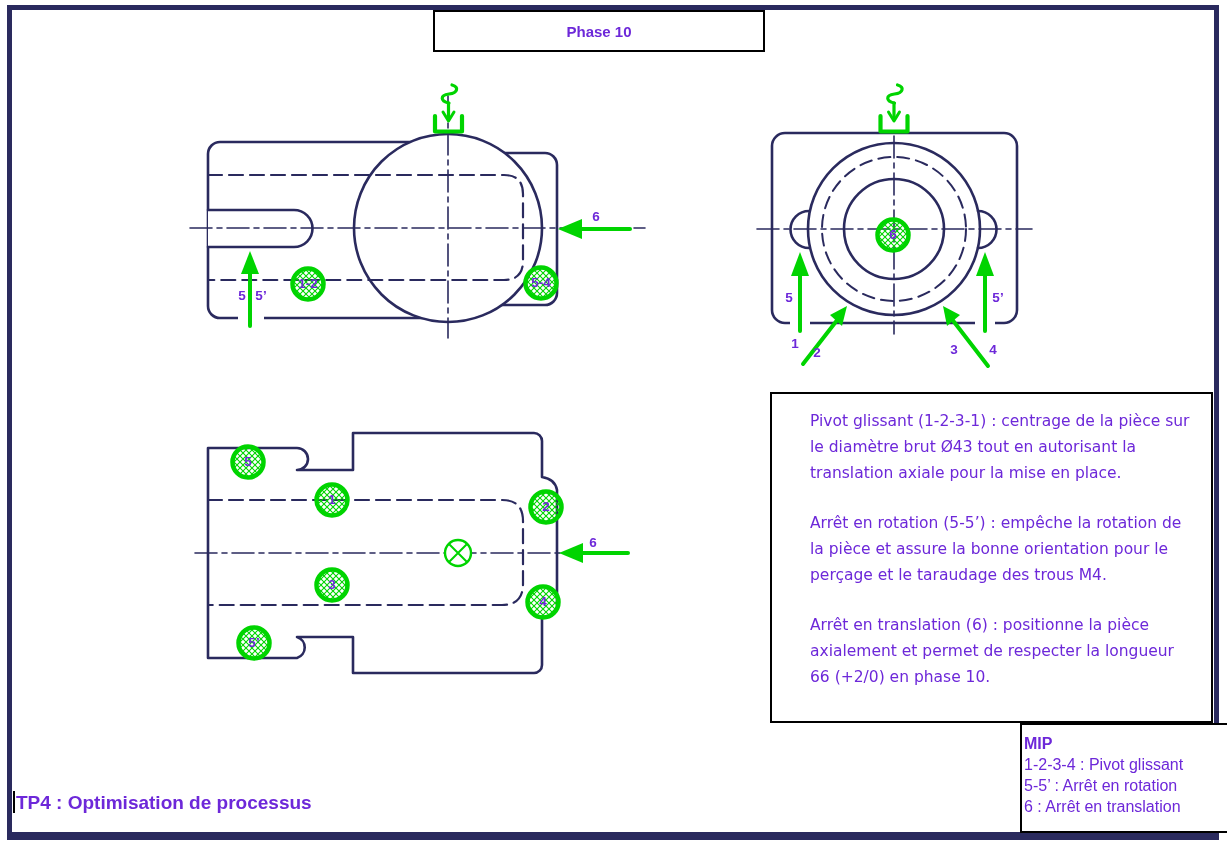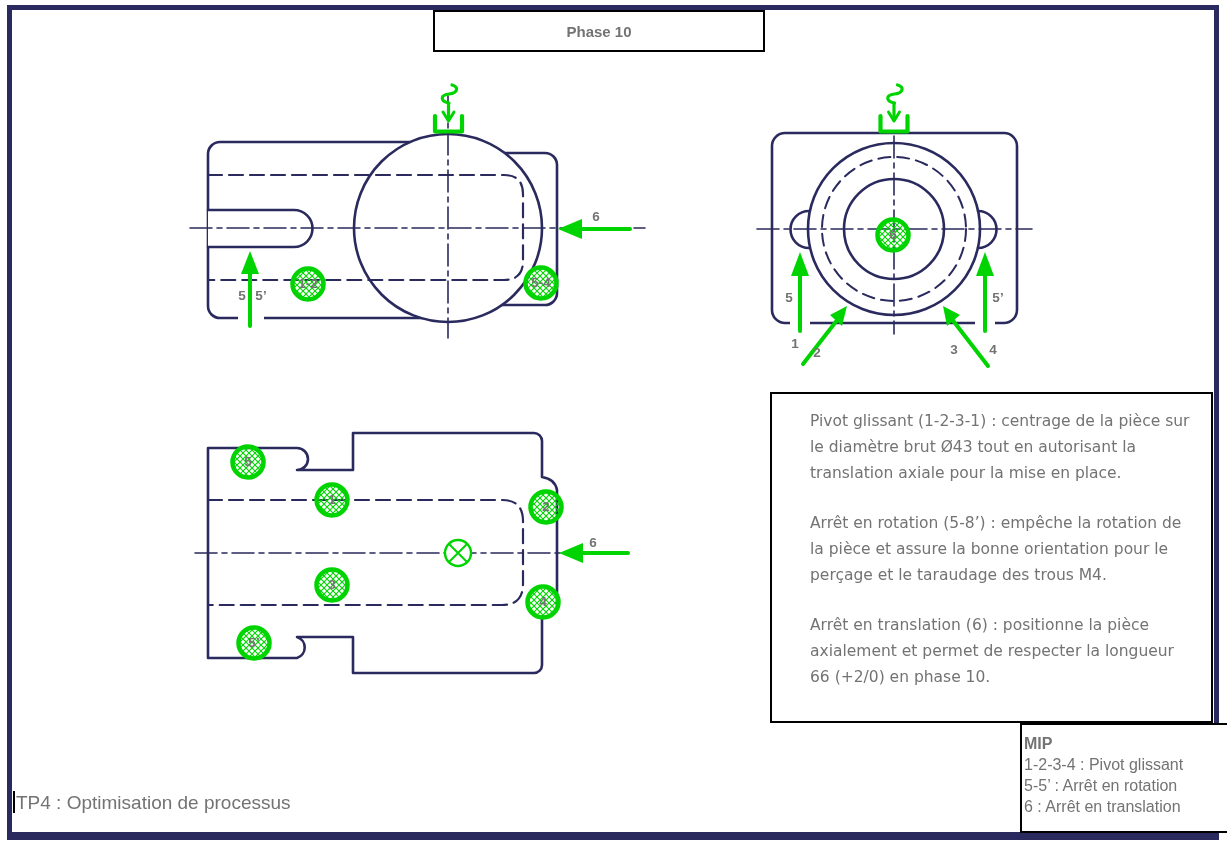--- a/index.html
+++ b/index.html
@@ -1,18 +1,18 @@
 <!DOCTYPE html>
 <html><head>
 <meta charset="utf-8">
 <style>
   html,body { margin:0; padding:0; background:#fff; }
   .page {
     position:relative; width:1227px; height:846px; background:#fff;
-    font-family:"Liberation Sans", sans-serif; overflow:hidden; color:#737373;
+    font-family:"Liberation Sans", sans-serif; overflow:hidden; color:#6d28d9;
   }
   .frame {
     position:absolute; left:7px; top:5px; right:8px; bottom:6px;
     border:5px solid #2a2a5e; border-bottom-width:8px;
   }
   .phase-box {
     position:absolute; left:433px; top:10px; width:332px; height:42px;
     background:#fff; border:2px solid #000; box-sizing:border-box;
     display:flex; align-items:center; justify-content:center;
     font-weight:bold; font-size:15px;
@@ -28,21 +28,21 @@
     padding:14px 16px 0 38px; overflow:hidden;
     font-family:"DejaVu Sans", sans-serif; font-size:15.5px; line-height:26px;
   }
   .explain-box p { margin:0 0 24px 0; }
   .mip-box {
     position:absolute; left:1020px; top:723px; width:215px; height:110px;
     border:2px solid #000; box-sizing:border-box; background:#fff;
     padding:8px 4px 0 2px; font-size:16px; line-height:21px;
   }
   .mip-title { font-weight:bold; }
-  .tp4 { position:absolute; left:13px; top:791px; font-size:19px; white-space:pre; }
+  .tp4 { position:absolute; left:13px; top:791px; font-size:19px; white-space:pre;font-weight:bold; }
   .cursor { display:inline-block; width:2px; height:22px; background:#000; vertical-align:-4px; margin-right:1px; }
   .doc { position:absolute; left:505px; top:779px; font-size:15px; white-space:pre; }
 </style>
 </head>
 <body>
 
 <div class="page">
 
   <div class="frame"></div>
 
@@ -153,21 +153,21 @@
   <span class="lbl" style="left:593px;top:543px">6</span>
   <span class="lbl" style="left:248px;top:462px">5</span>
   <span class="lbl" style="left:332px;top:500px">1</span>
   <span class="lbl" style="left:546px;top:507px">2</span>
   <span class="lbl" style="left:332px;top:585px">3</span>
   <span class="lbl" style="left:543px;top:602px">4</span>
   <span class="lbl" style="left:254px;top:643px">5’</span>
 
   <div class="explain-box">
     <p>Pivot glissant (1-2-3-1) : centrage de la pièce sur le diamètre brut Ø43 tout en autorisant la translation axiale pour la mise en place.</p>
-    <p>Arrêt en rotation (5-8’) : empêche la rotation de la pièce et assure la bonne orientation pour le perçage et le taraudage des trous M4.</p>
+    <p>Arrêt en rotation (5-5’) : empêche la rotation de la pièce et assure la bonne orientation pour le perçage et le taraudage des trous M4.</p>
     <p>Arrêt en translation (6) : positionne la pièce axialement et permet de respecter la longueur 66 (+2/0) en phase 10.</p>
   </div>
 
   <div class="mip-box">
     <div class="mip-title">MIP</div>
     <div>1-2-3-4 : Pivot glissant</div>
     <div>5-5’ : Arrêt en rotation</div>
     <div>6 : Arrêt en translation</div>
   </div>
 

